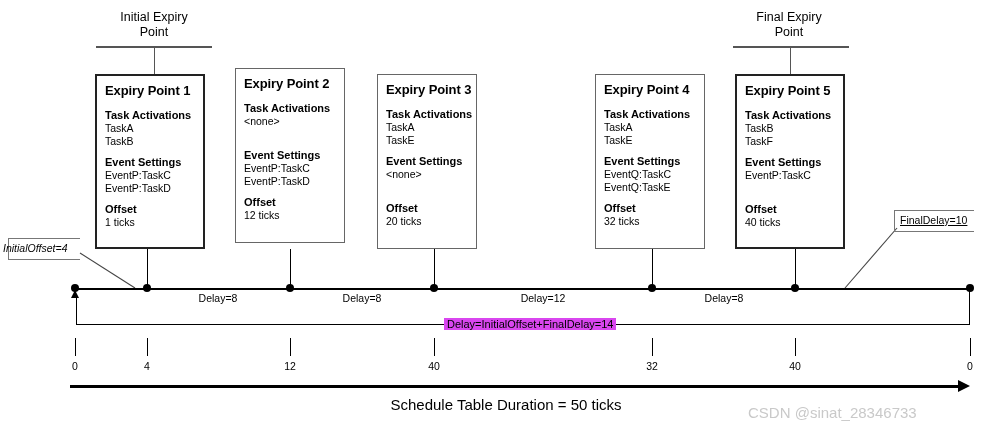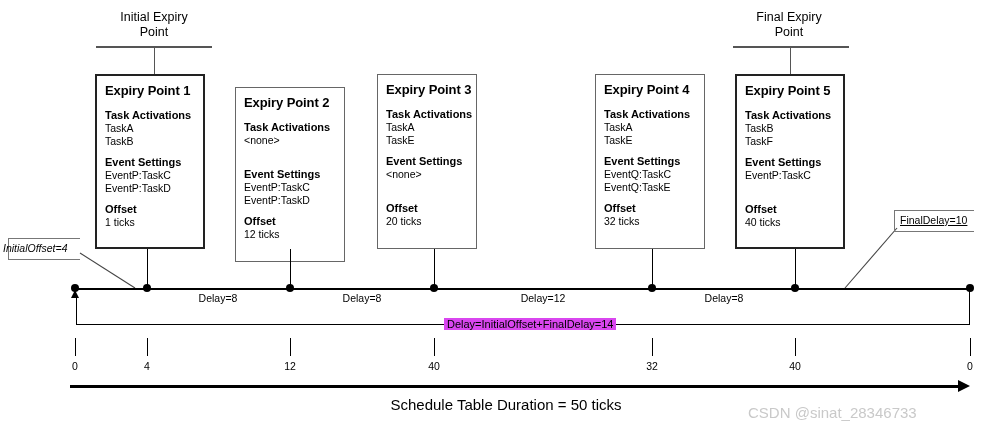--- a/index.html
+++ b/index.html
@@ -190,21 +190,21 @@
       <div class="ep-item">EventP:TaskC</div>
       <div class="ep-item">EventP:TaskD</div>
     </div>
     <div class="ep-section">
       <div class="ep-head">Offset</div>
       <div class="ep-item">1 ticks</div>
     </div>
   </div>
   <div class="drop" style="left:147px;top:249px;height:38px;"></div>
 
-  <div class="ep-box" style="left:235px;top:87px;width:110px;height:175px;">
+  <div class="ep-box" style="left:235px;top:68px;width:110px;height:175px;">
     <div class="ep-title">Expiry Point 2</div>
     <div class="ep-section">
       <div class="ep-head">Task Activations</div>
       <div class="ep-item">&lt;none&gt;</div>
       <div class="ep-item">&nbsp;</div>
     </div>
     <div class="ep-section">
       <div class="ep-head">Event Settings</div>
       <div class="ep-item">EventP:TaskC</div>
       <div class="ep-item">EventP:TaskD</div>

